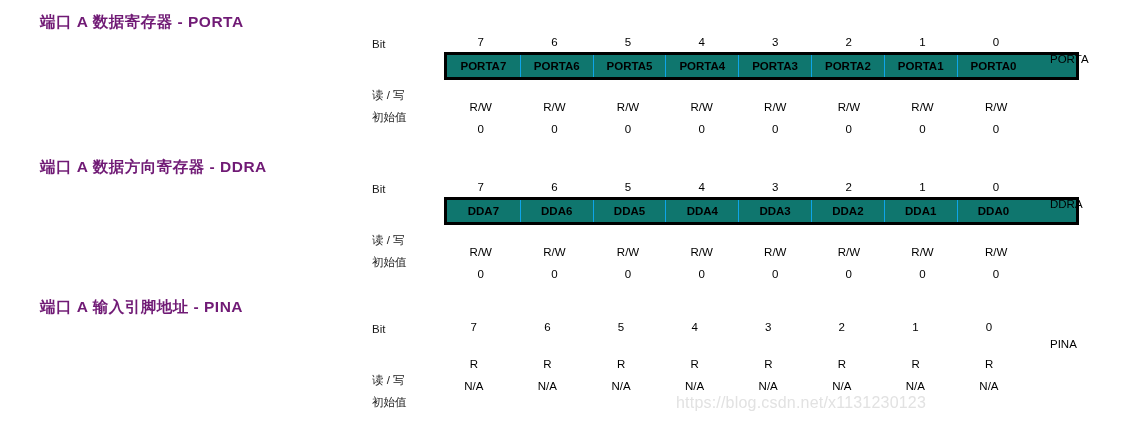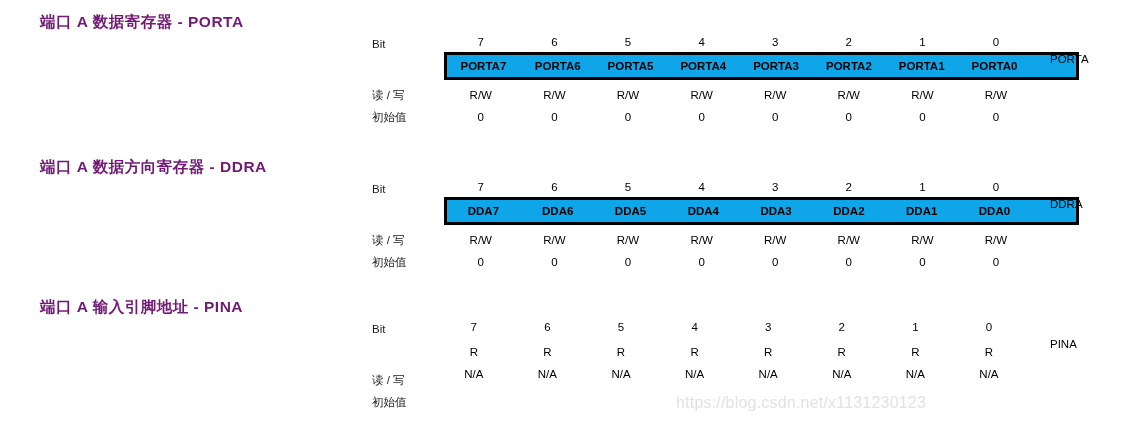--- a/index.html
+++ b/index.html
@@ -73,43 +73,43 @@
     font-size: 11.5px;
     line-height: 20px;
     height: 20px;
   }
 
   
   .row-names {
     border: 3px solid #000000;
     box-sizing: border-box;
     width: 635px;
-    background: #0ea5e9;
+    background: #0f766e;
   }
   .row-names .bit-cell {
     font-size: 11.5px;
     font-weight: bold;
     line-height: 22px;
     height: 22px;
-    border-left: 3px solid #0ea5e9;
+    border-left: 1px solid #0ea5e9;
     width: 72.8px;
     flex: 0 0 72.8px;
   }
   .row-names .bit-cell:first-child {
     border-left: none;
   }
 
   
   .row-rw .bit-cell,
   .row-init .bit-cell {
     font-size: 11.5px;
     line-height: 22px;
     height: 22px;
   }
-  .row-rw  { margin-top: 4px; }
+  .row-rw  { margin-top: 16px; justify-content: space-between; }
   .row-init{ margin-top: 0px; }
 
   
   #block-pina .row-bitnum .bit-cell,
   #block-pina .row-rw .bit-cell,
   #block-pina .row-init .bit-cell {
     padding-right: 14px;
   }
 
   

